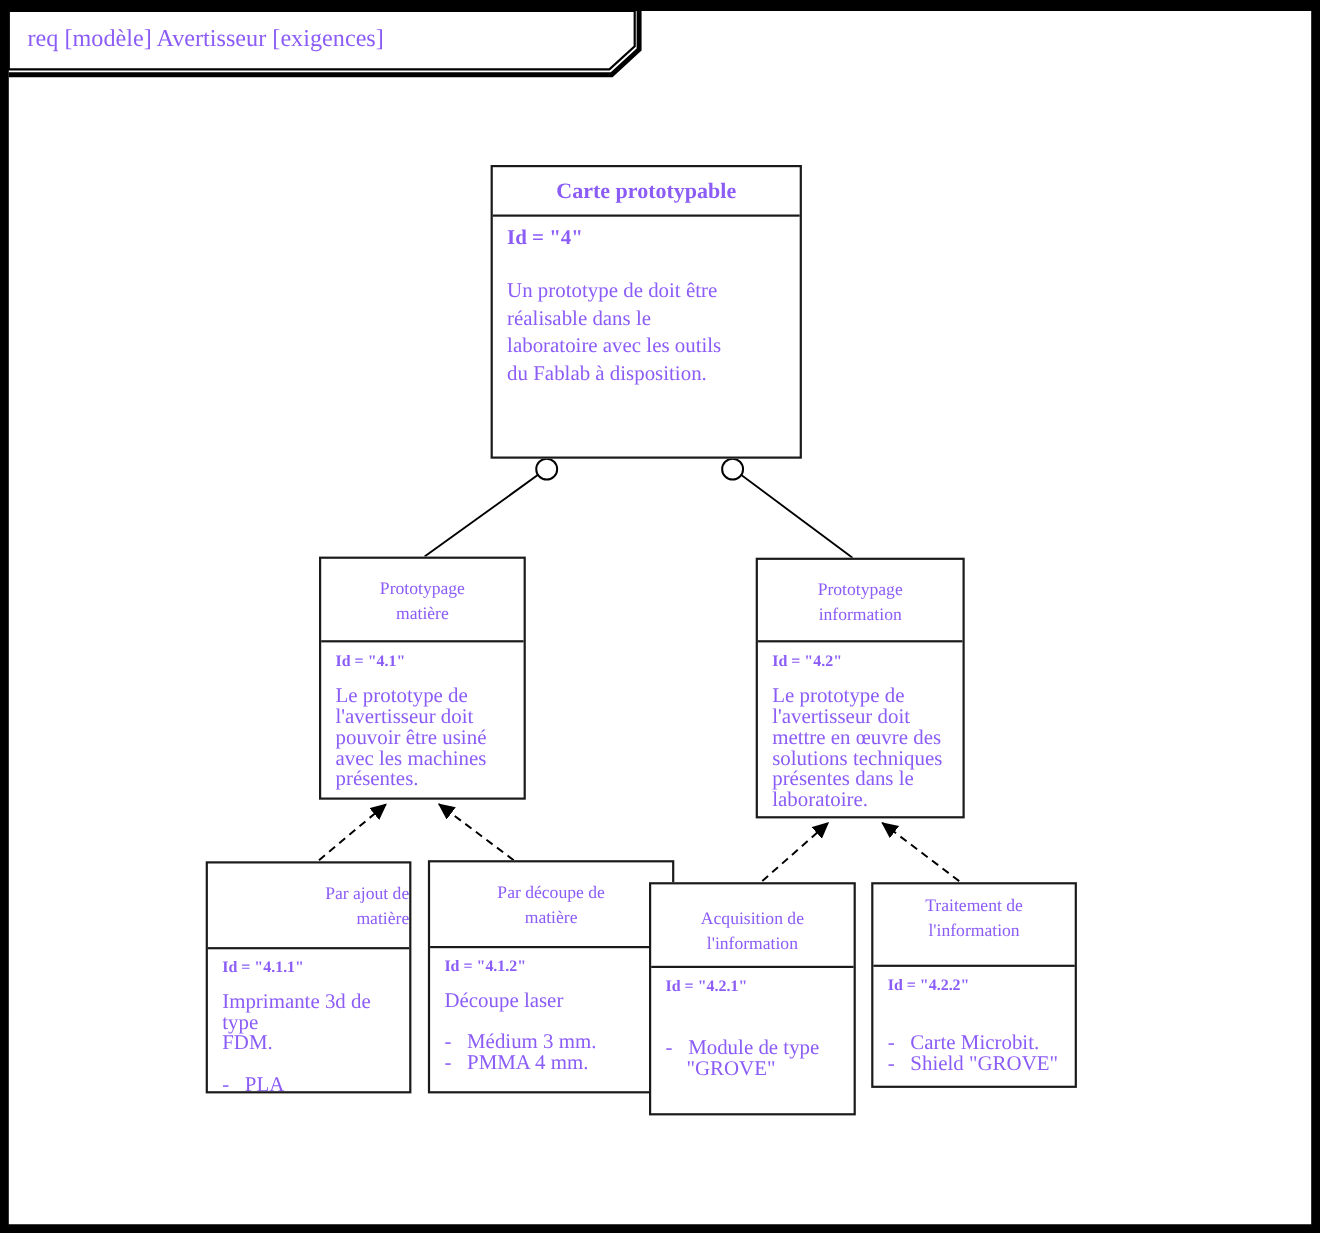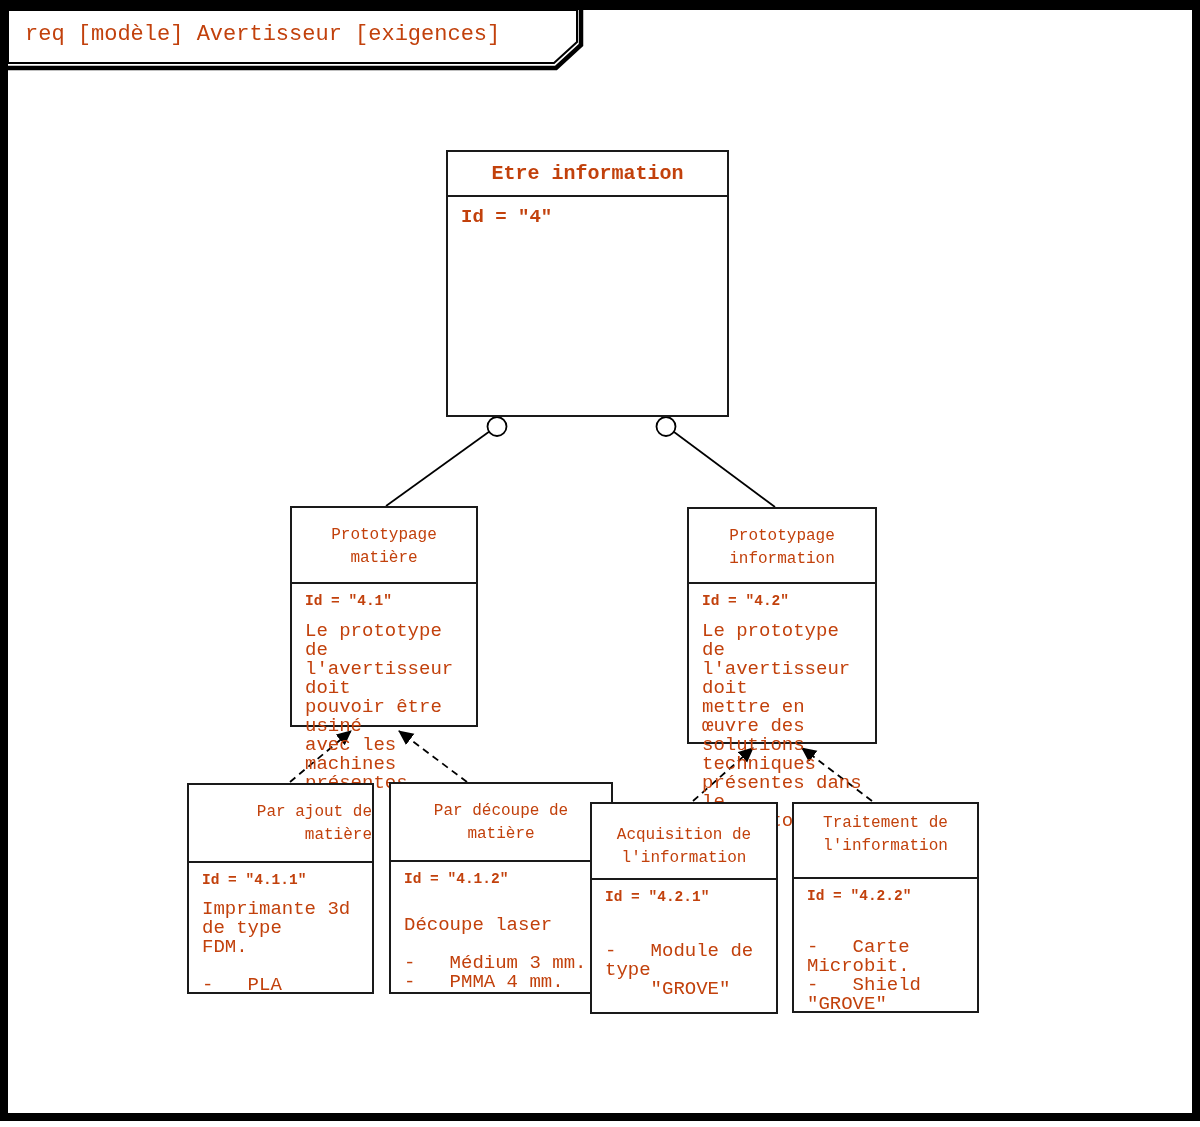--- a/index.html
+++ b/index.html
@@ -1,18 +1,18 @@
 <!DOCTYPE html>
 <html><head>
 <meta charset="utf-8">
 <style>
   html,body { margin:0; padding:0; background:#ffffff; }
   .canvas {
     position:relative; width:1200px; height:1127px; background:#ffffff;
-    font-family:Liberation Mono, monospace; color:#c2410c;
+    font-family:Liberation Serif, serif; color:#8b5cf6;
     overflow:hidden;
   }
   .frame {
     position:absolute; left:0; top:0; width:1184px; height:1103px;
     border:8px solid #000; border-top-width:10px;
   }
   .overlay { position:absolute; left:0; top:0; pointer-events:none; }
   .tab-label {
     position:absolute; left:25px; top:22px; font-size:22px; line-height:26px;
     white-space:nowrap;
@@ -61,23 +61,27 @@
 
     <line x1="290" y1="782" x2="351" y2="731" stroke="#000" stroke-width="1.8" stroke-dasharray="7 5" marker-end="url(#arrowSolid)"></line>
     <line x1="467" y1="782" x2="399" y2="731" stroke="#000" stroke-width="1.8" stroke-dasharray="7 5" marker-end="url(#arrowSolid)"></line>
     <line x1="693" y1="801" x2="753" y2="748" stroke="#000" stroke-width="1.8" stroke-dasharray="7 5" marker-end="url(#arrowSolid)"></line>
     <line x1="872" y1="801" x2="802" y2="748" stroke="#000" stroke-width="1.8" stroke-dasharray="7 5" marker-end="url(#arrowSolid)"></line>
   </svg>
 
   <div class="tab-label">req [modèle] Avertisseur [exigences]</div>
 
   <div class="req-box" style="left:446px; top:150px; width:283px; height:267px;">
-    <div class="req-title req-title-lg">Etre information</div>
+    <div class="req-title req-title-lg">Carte prototypable</div>
     <div class="req-body">
       <div class="req-id req-id-lg">Id = "4"</div>
+      <div class="req-desc req-desc-lg">Un prototype de doit être
+réalisable dans le
+laboratoire avec les outils
+du Fablab à disposition.</div>
     </div>
   </div>
 
   <div class="req-box" style="left:290px; top:506px; width:188px; height:221px;">
     <div class="req-title req-title-sm" style="height:76px;">Prototypage
 matière</div>
     <div class="req-body">
       <div class="req-id req-id-sm">Id = "4.1"</div>
       <div class="req-desc req-desc-sm">Le prototype de
 l'avertisseur doit
@@ -111,38 +115,38 @@
 
 -   PLA</div>
     </div>
   </div>
 
   <div class="req-box" style="left:389px; top:782px; width:224px; height:212px;">
     <div class="req-title req-title-sm" style="height:78px;">Par découpe de
 matière</div>
     <div class="req-body">
       <div class="req-id req-id-sm">Id = "4.1.2"</div>
-      <div class="req-desc req-desc-sm" style="margin-top:29px;">Découpe laser
+      <div class="req-desc req-desc-sm" style="margin-top:12px;">Découpe laser
 
 -   Médium 3 mm.
 -   PMMA 4 mm.</div>
     </div>
   </div>
 
   <div class="req-box" style="left:590px; top:802px; width:188px; height:212px;">
     <div class="req-title req-title-sm" style="height:76px; padding-top:20px;">Acquisition de
 l'information</div>
     <div class="req-body">
       <div class="req-id req-id-sm">Id = "4.2.1"</div>
       <div class="req-desc req-desc-sm" style="margin-top:37px;">-   Module de type
     "GROVE"</div>
     </div>
   </div>
 
-  <div class="req-box" style="left:792px; top:802px; width:187px; height:211px;">
+  <div class="req-box" style="left:792px; top:802px; width:187px; height:187px;">
     <div class="req-title req-title-sm" style="height:75px; padding-top:8px;">Traitement de
 l'information</div>
     <div class="req-body">
       <div class="req-id req-id-sm">Id = "4.2.2"</div>
       <div class="req-desc req-desc-sm" style="margin-top:34px;">-   Carte Microbit.
 -   Shield "GROVE"</div>
     </div>
   </div>
 
 </div>

